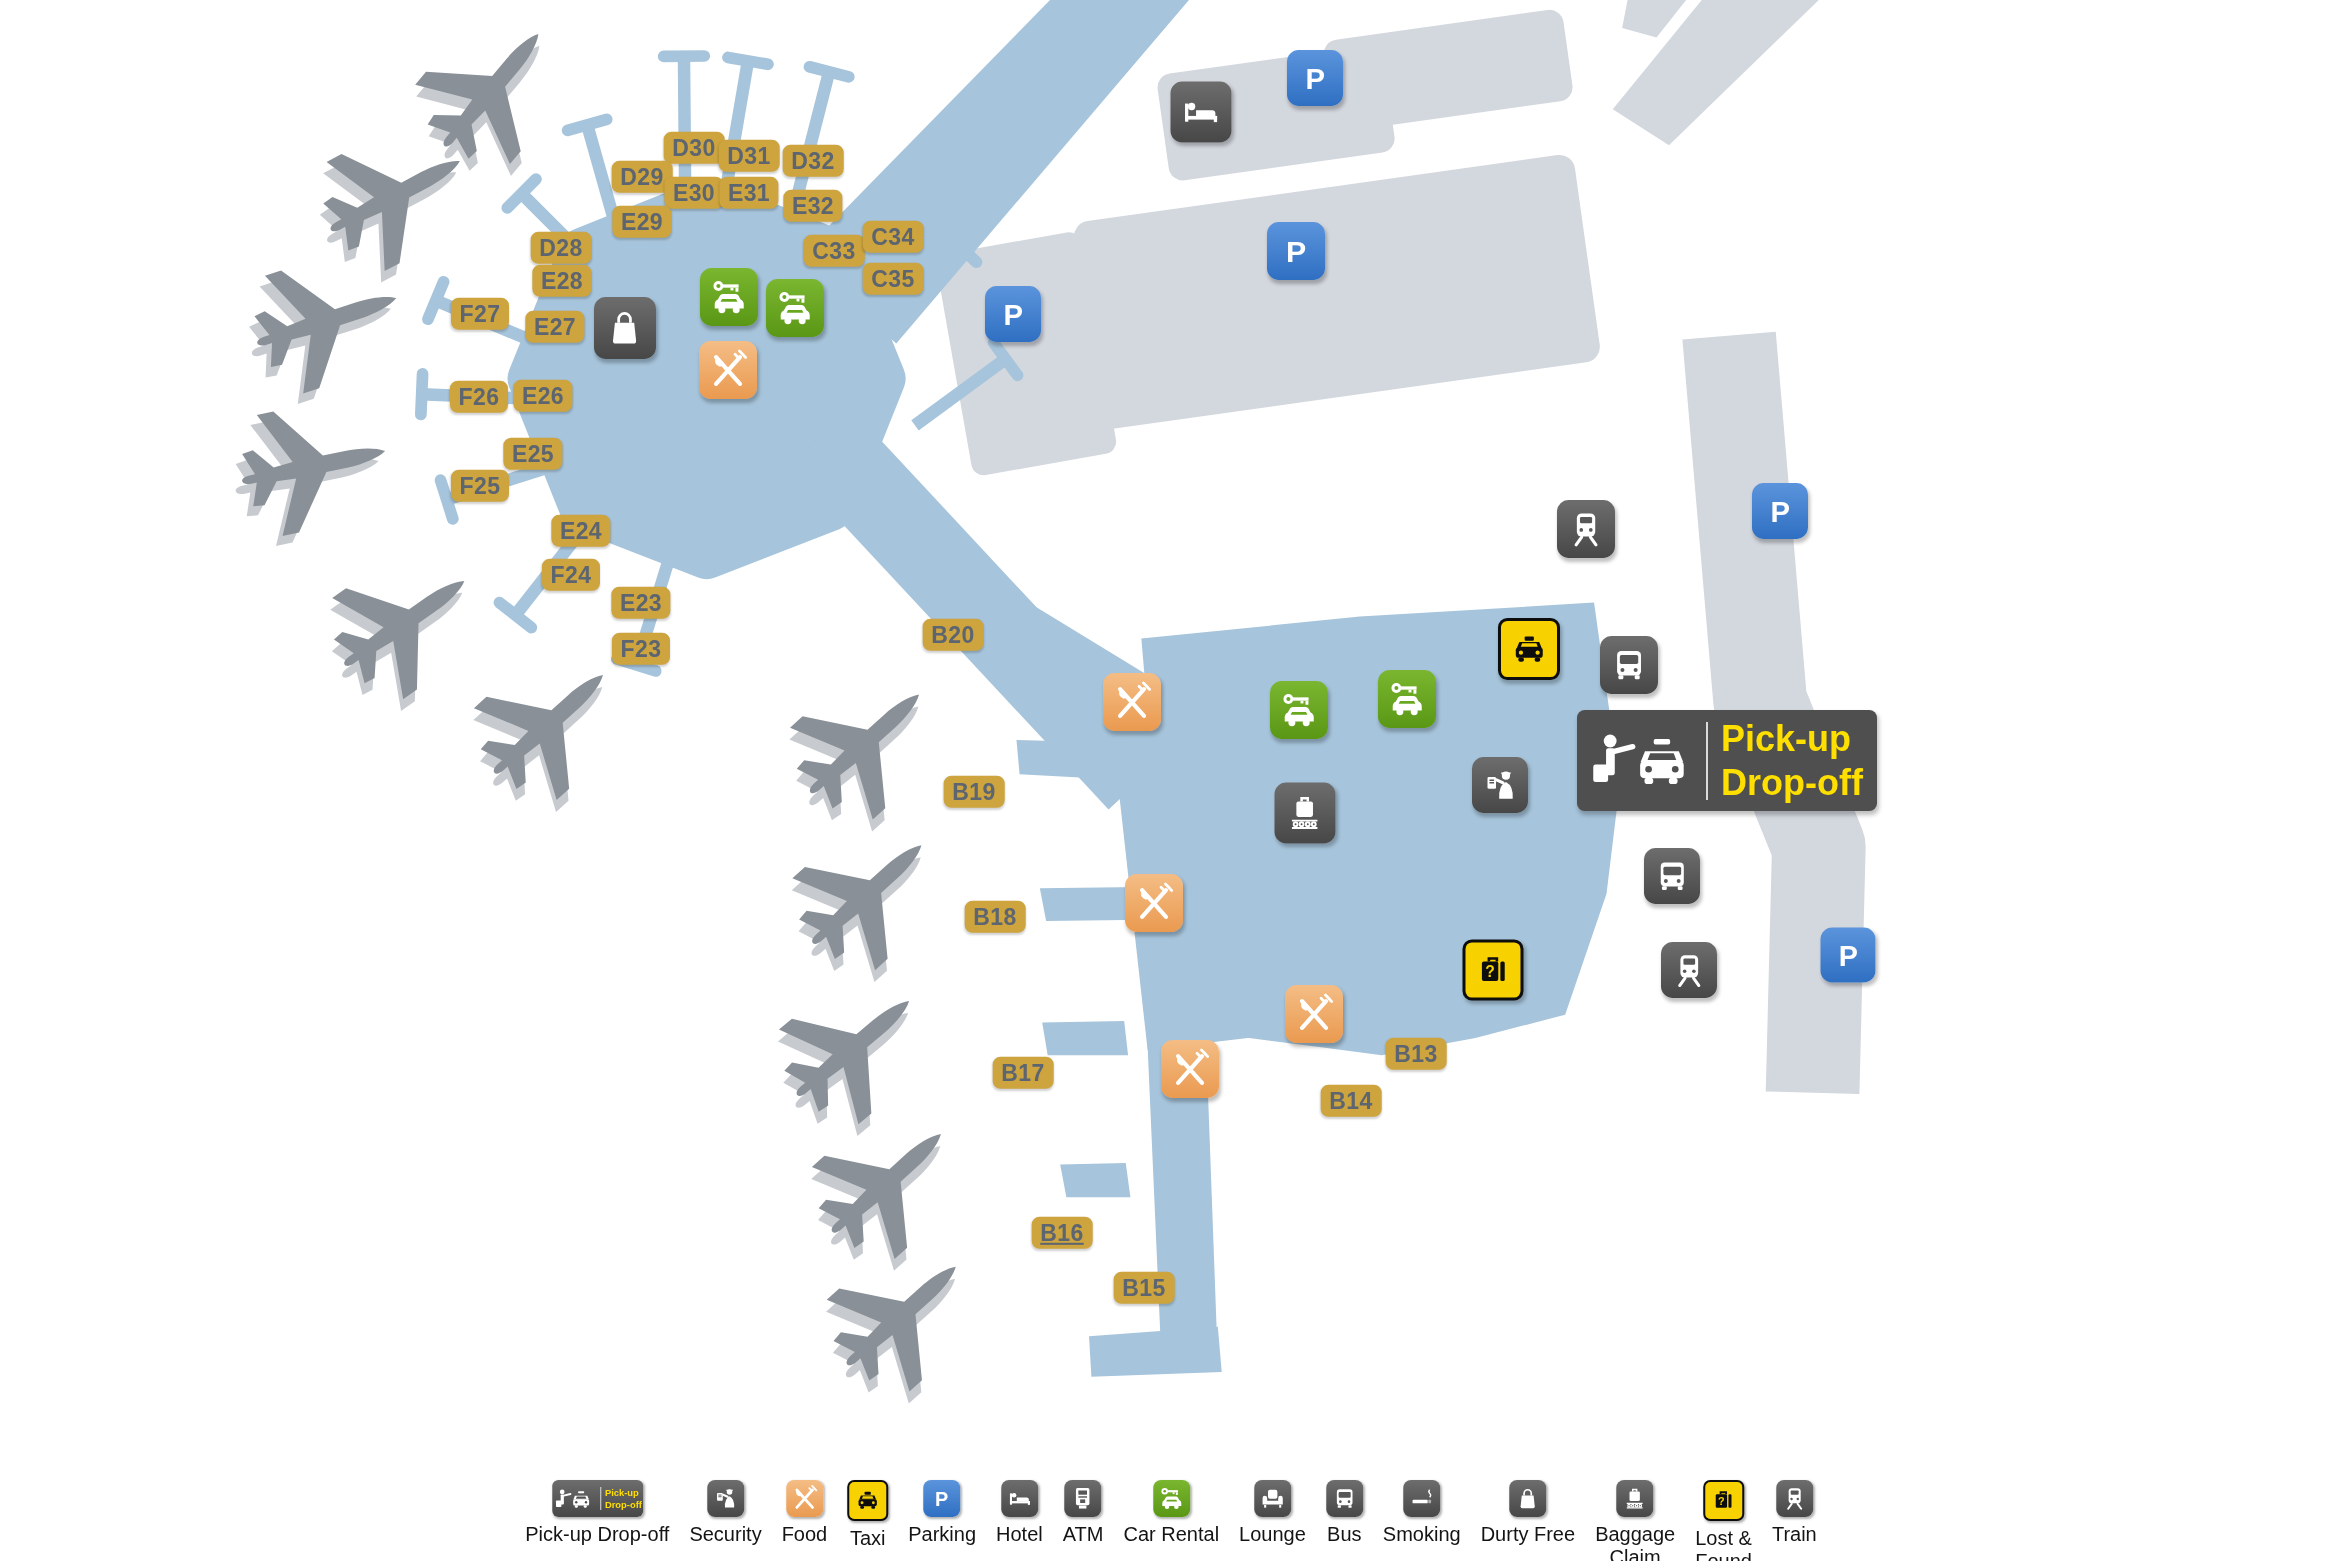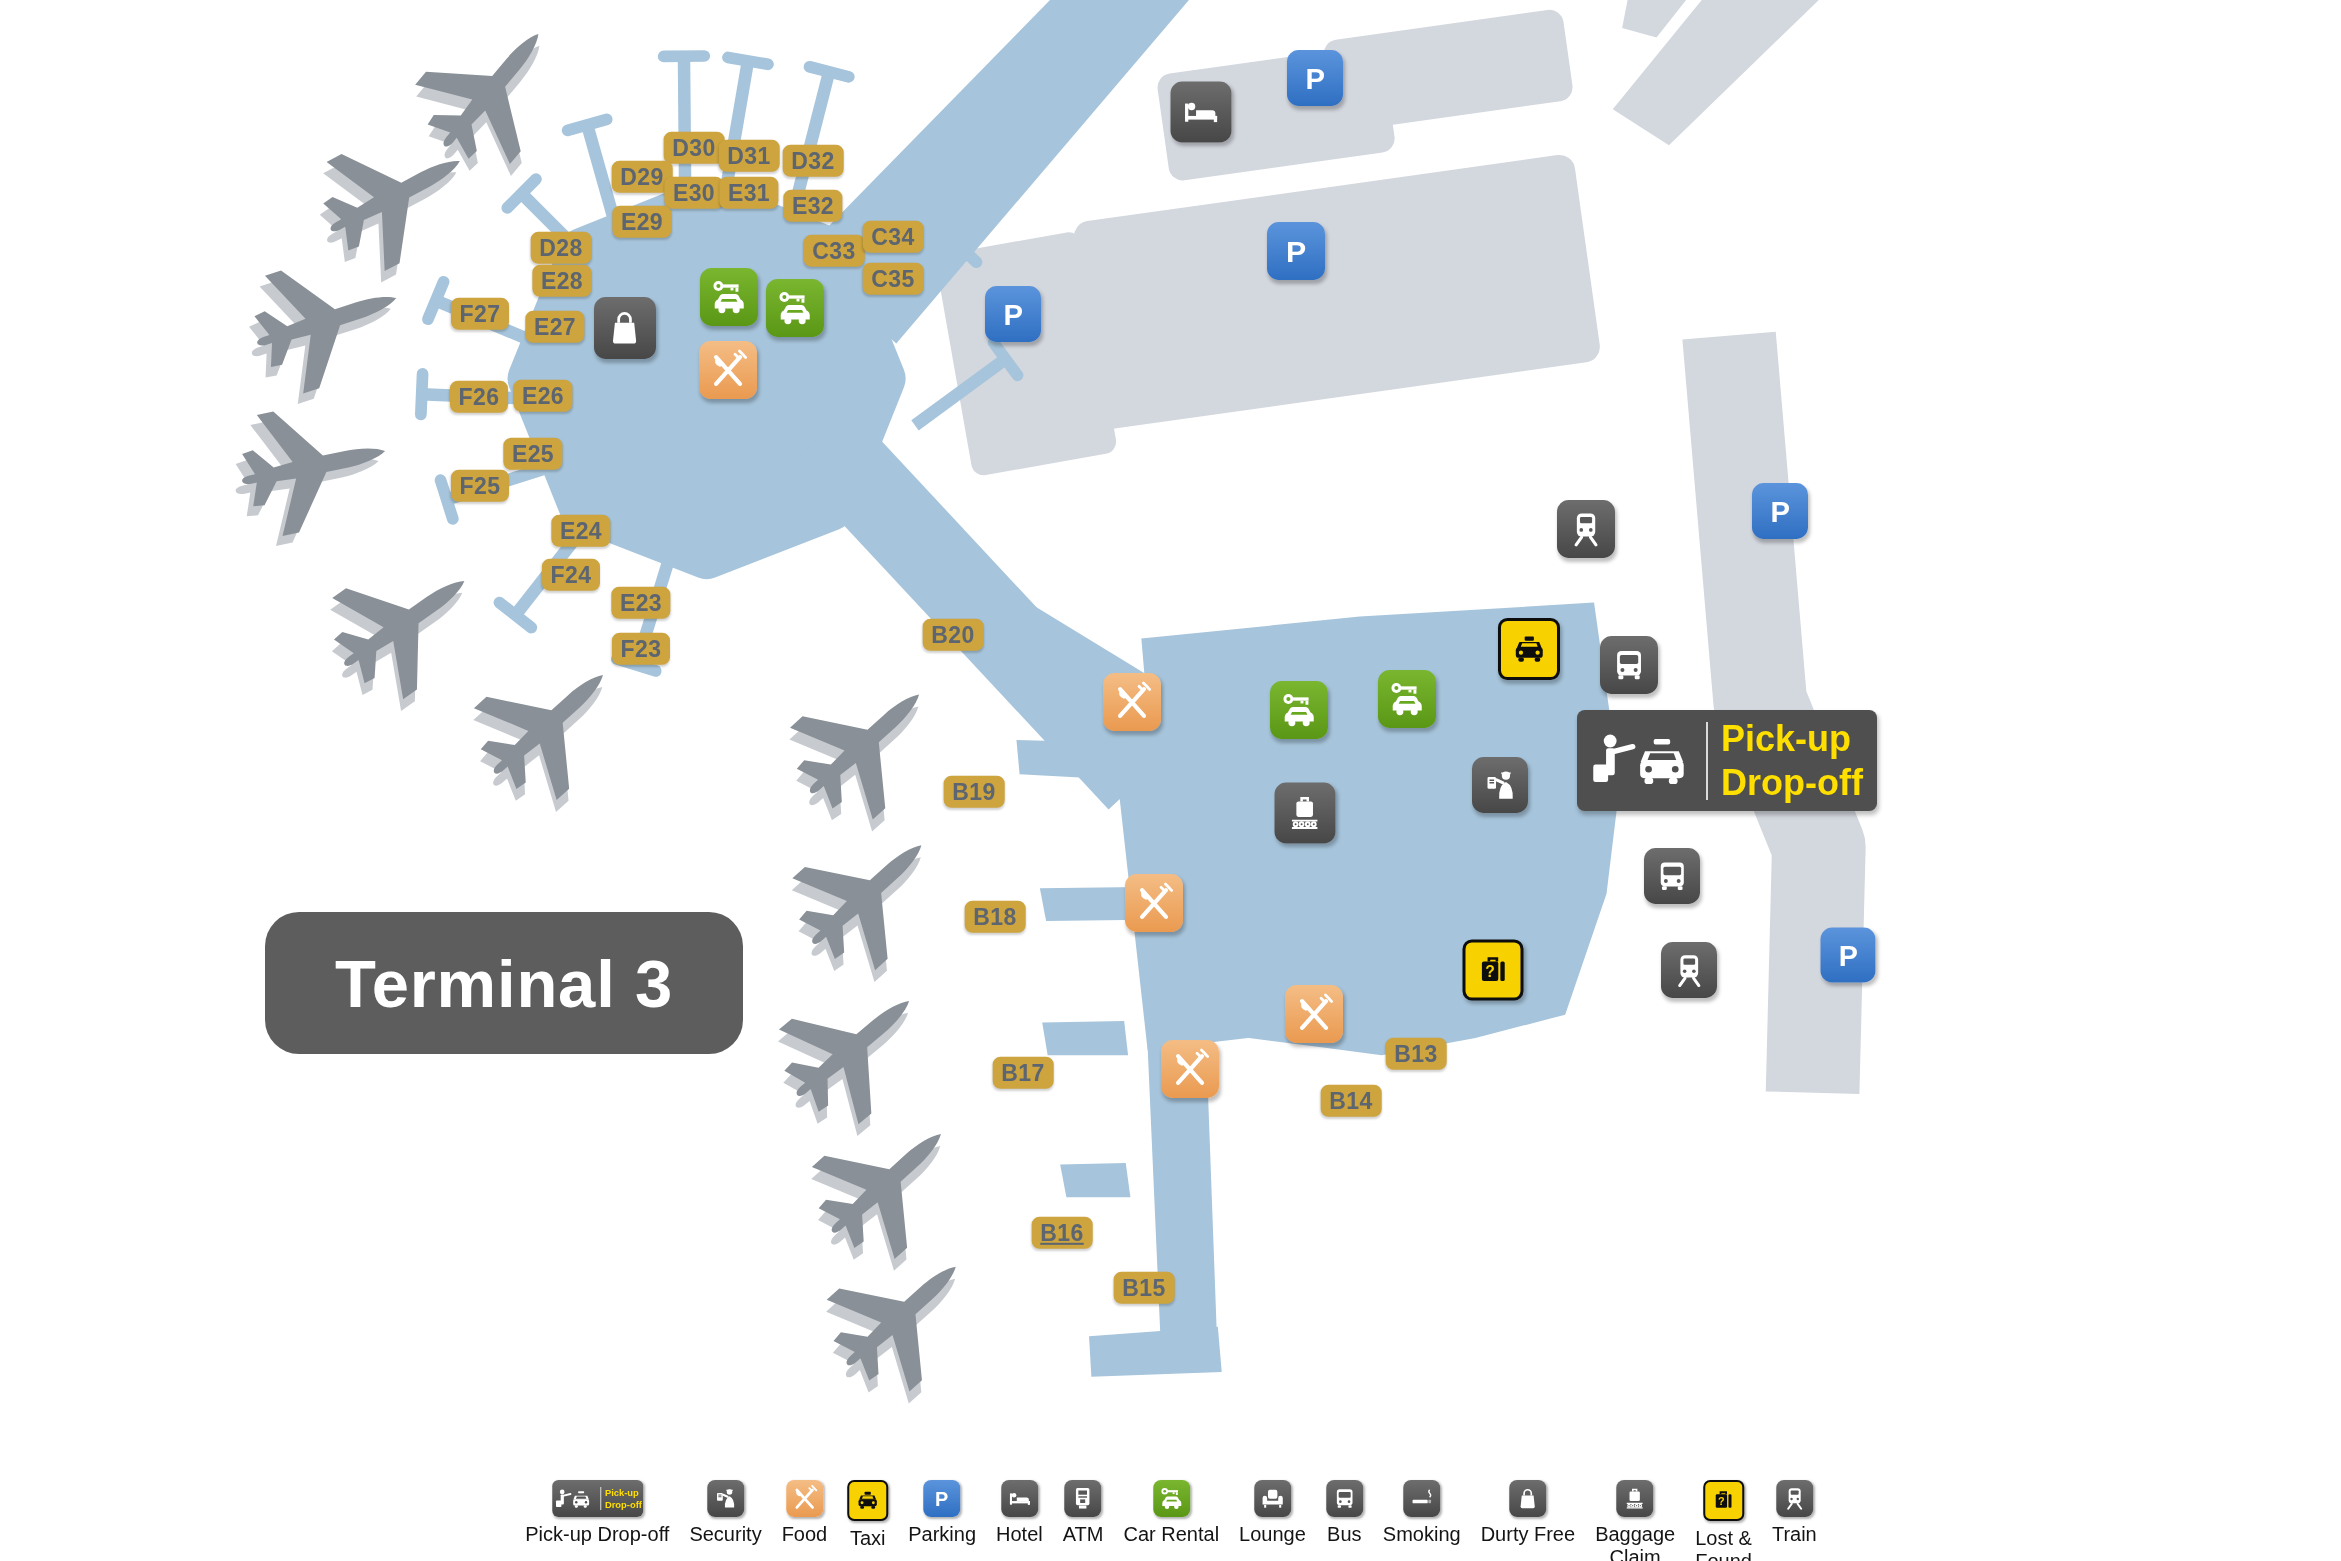--- a/index.html
+++ b/index.html
@@ -474,23 +474,20 @@
       <div class="gate" style="left: 953px; top: 635px;">B20</div>
       <div class="gate" style="left: 974px; top: 792px;">B19</div>
       <div class="gate" style="left: 995px; top: 917px;">B18</div>
       <div class="gate" style="left: 1023px; top: 1073px;">B17</div>
       <div class="gate" style="left: 1062px; top: 1233px; text-decoration: underline;">B16</div>
       <div class="gate" style="left: 1144px; top: 1288px;">B15</div>
       <div class="gate" style="left: 1351px; top: 1101px;">B14</div>
       <div class="gate" style="left: 1416px; top: 1054px;">B13</div>
     </div>
 
-  <div class="terminal-badge">
-    <span>Terminal 3</span>
-  </div>
 
   <div class="pickup-sign">
     <svg class="ps-ic" viewBox="0 0 158 96" width="123" height="75">
         <use href="#s-pickup"></use>
       </svg>
     <div class="ps-div"></div>
     <div class="ps-text">
       <div>Pick-up</div>
       <div>Drop-off</div>
     </div>

